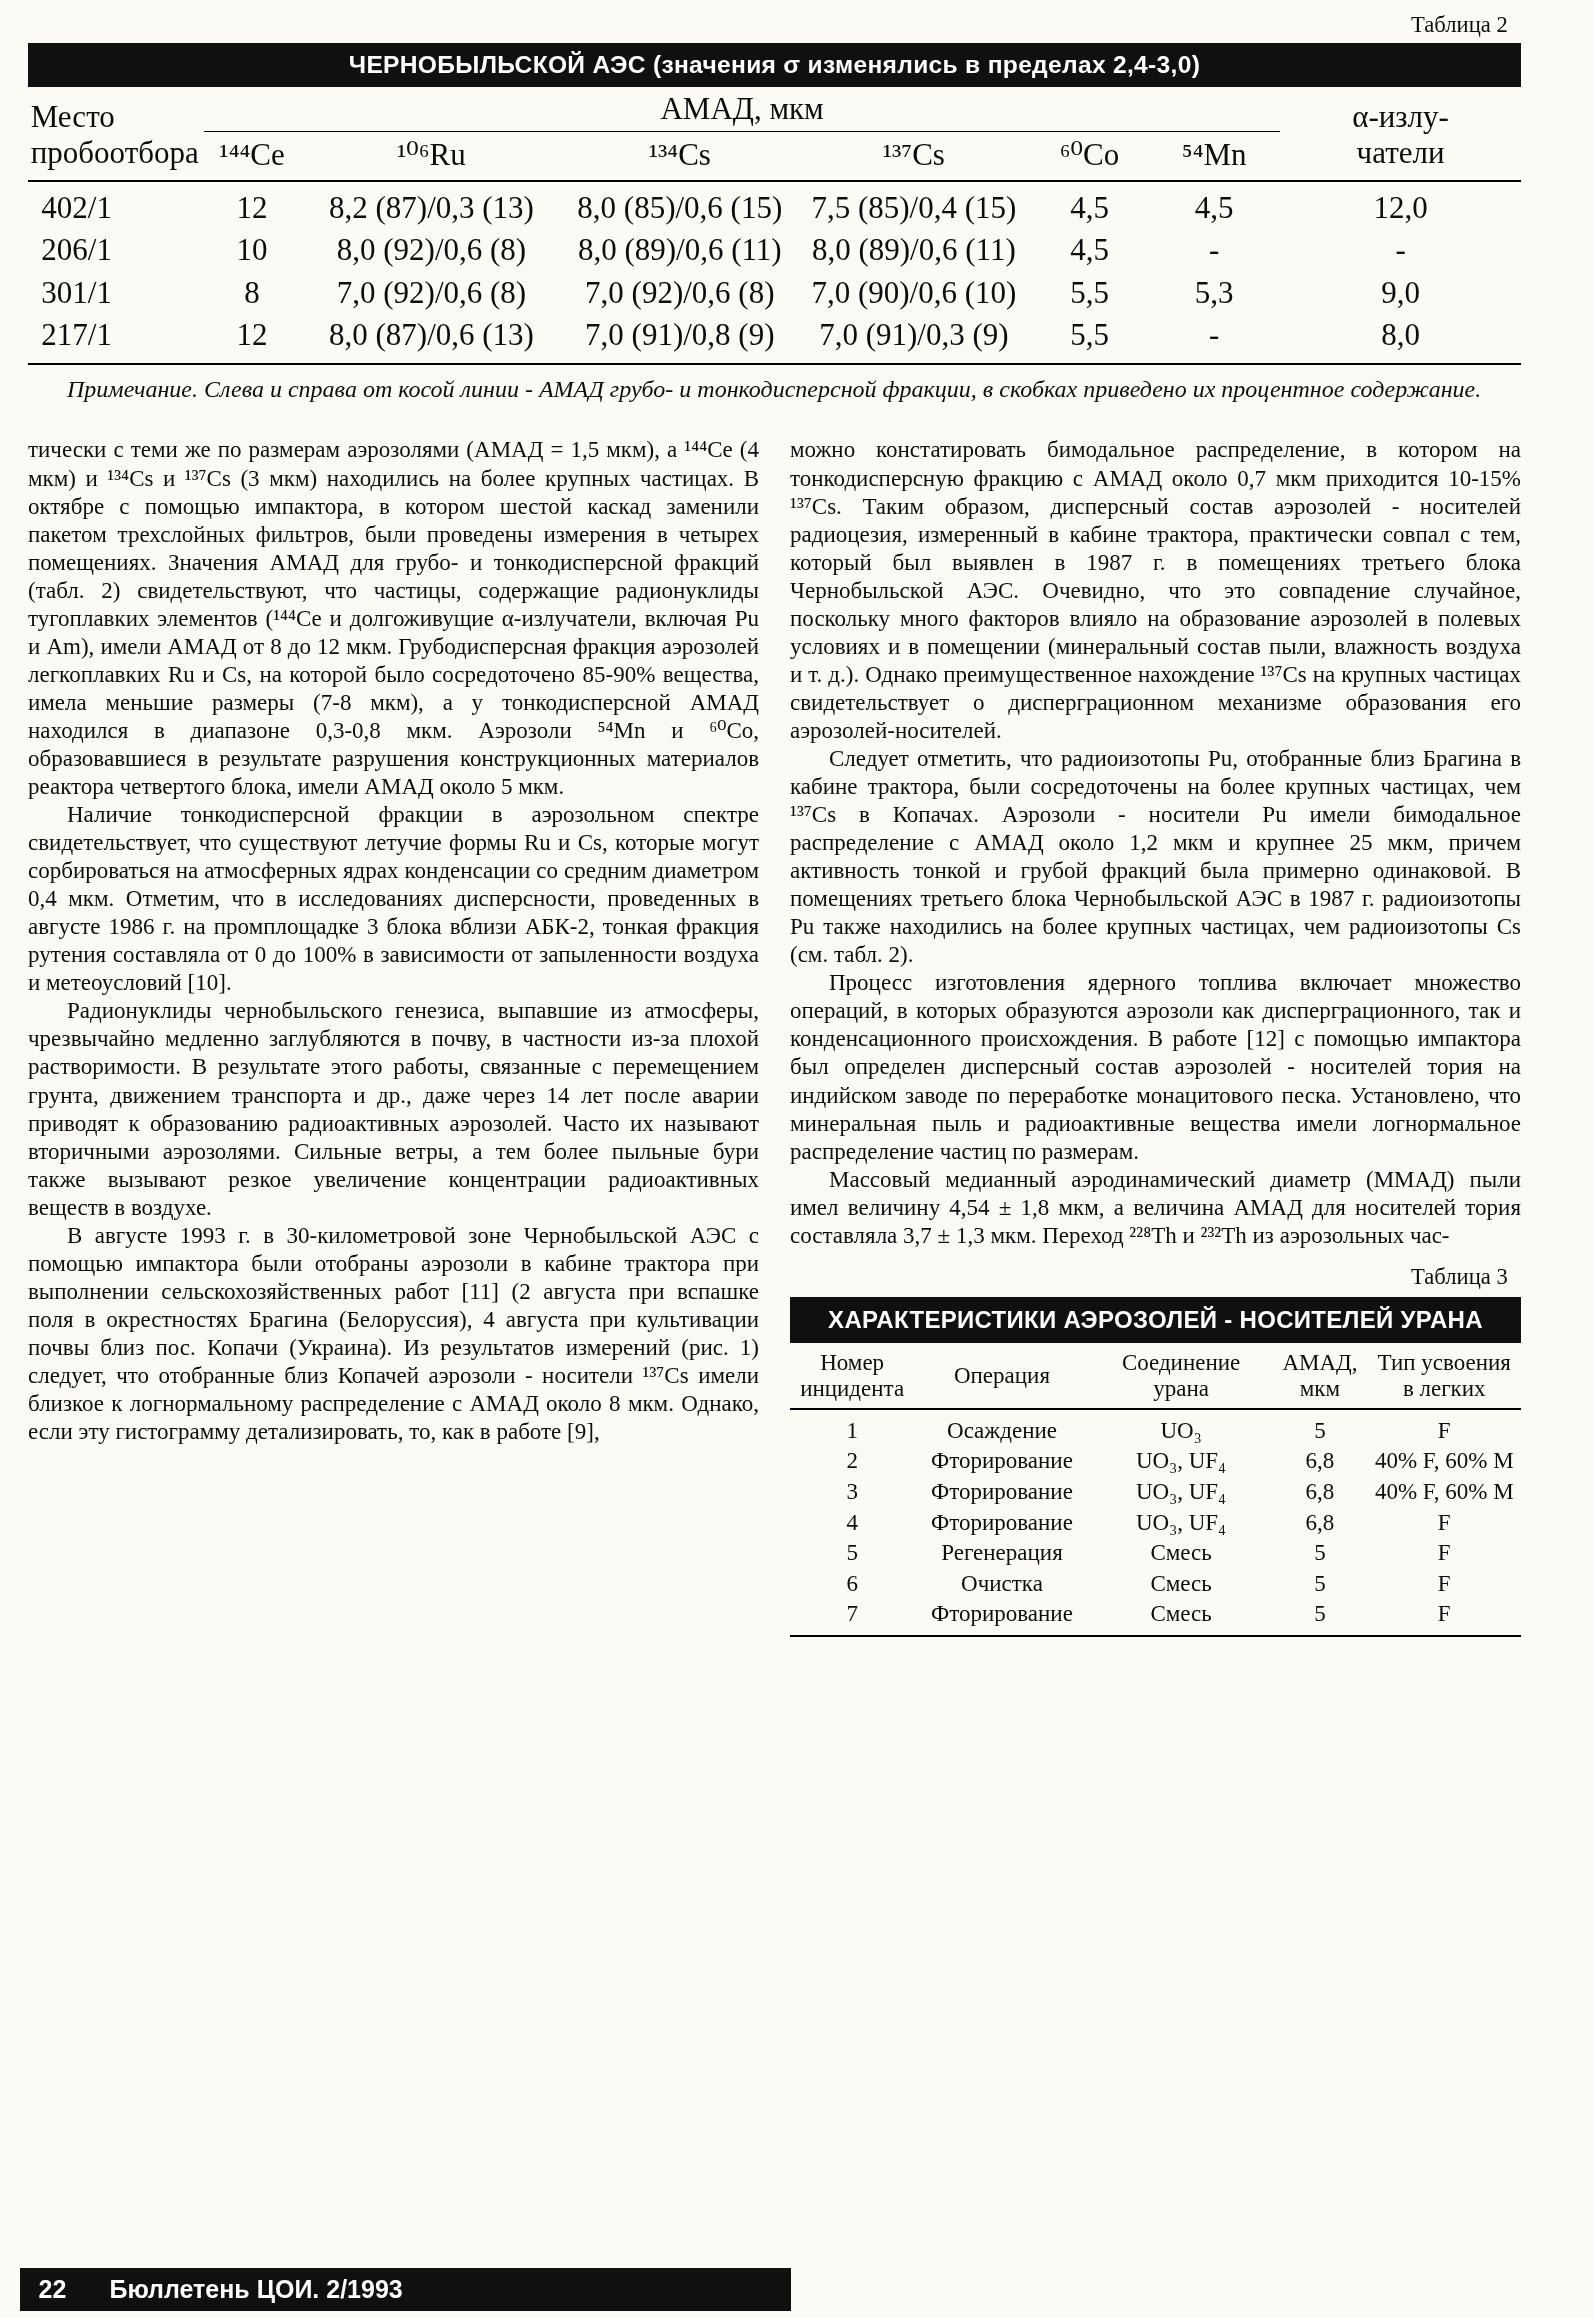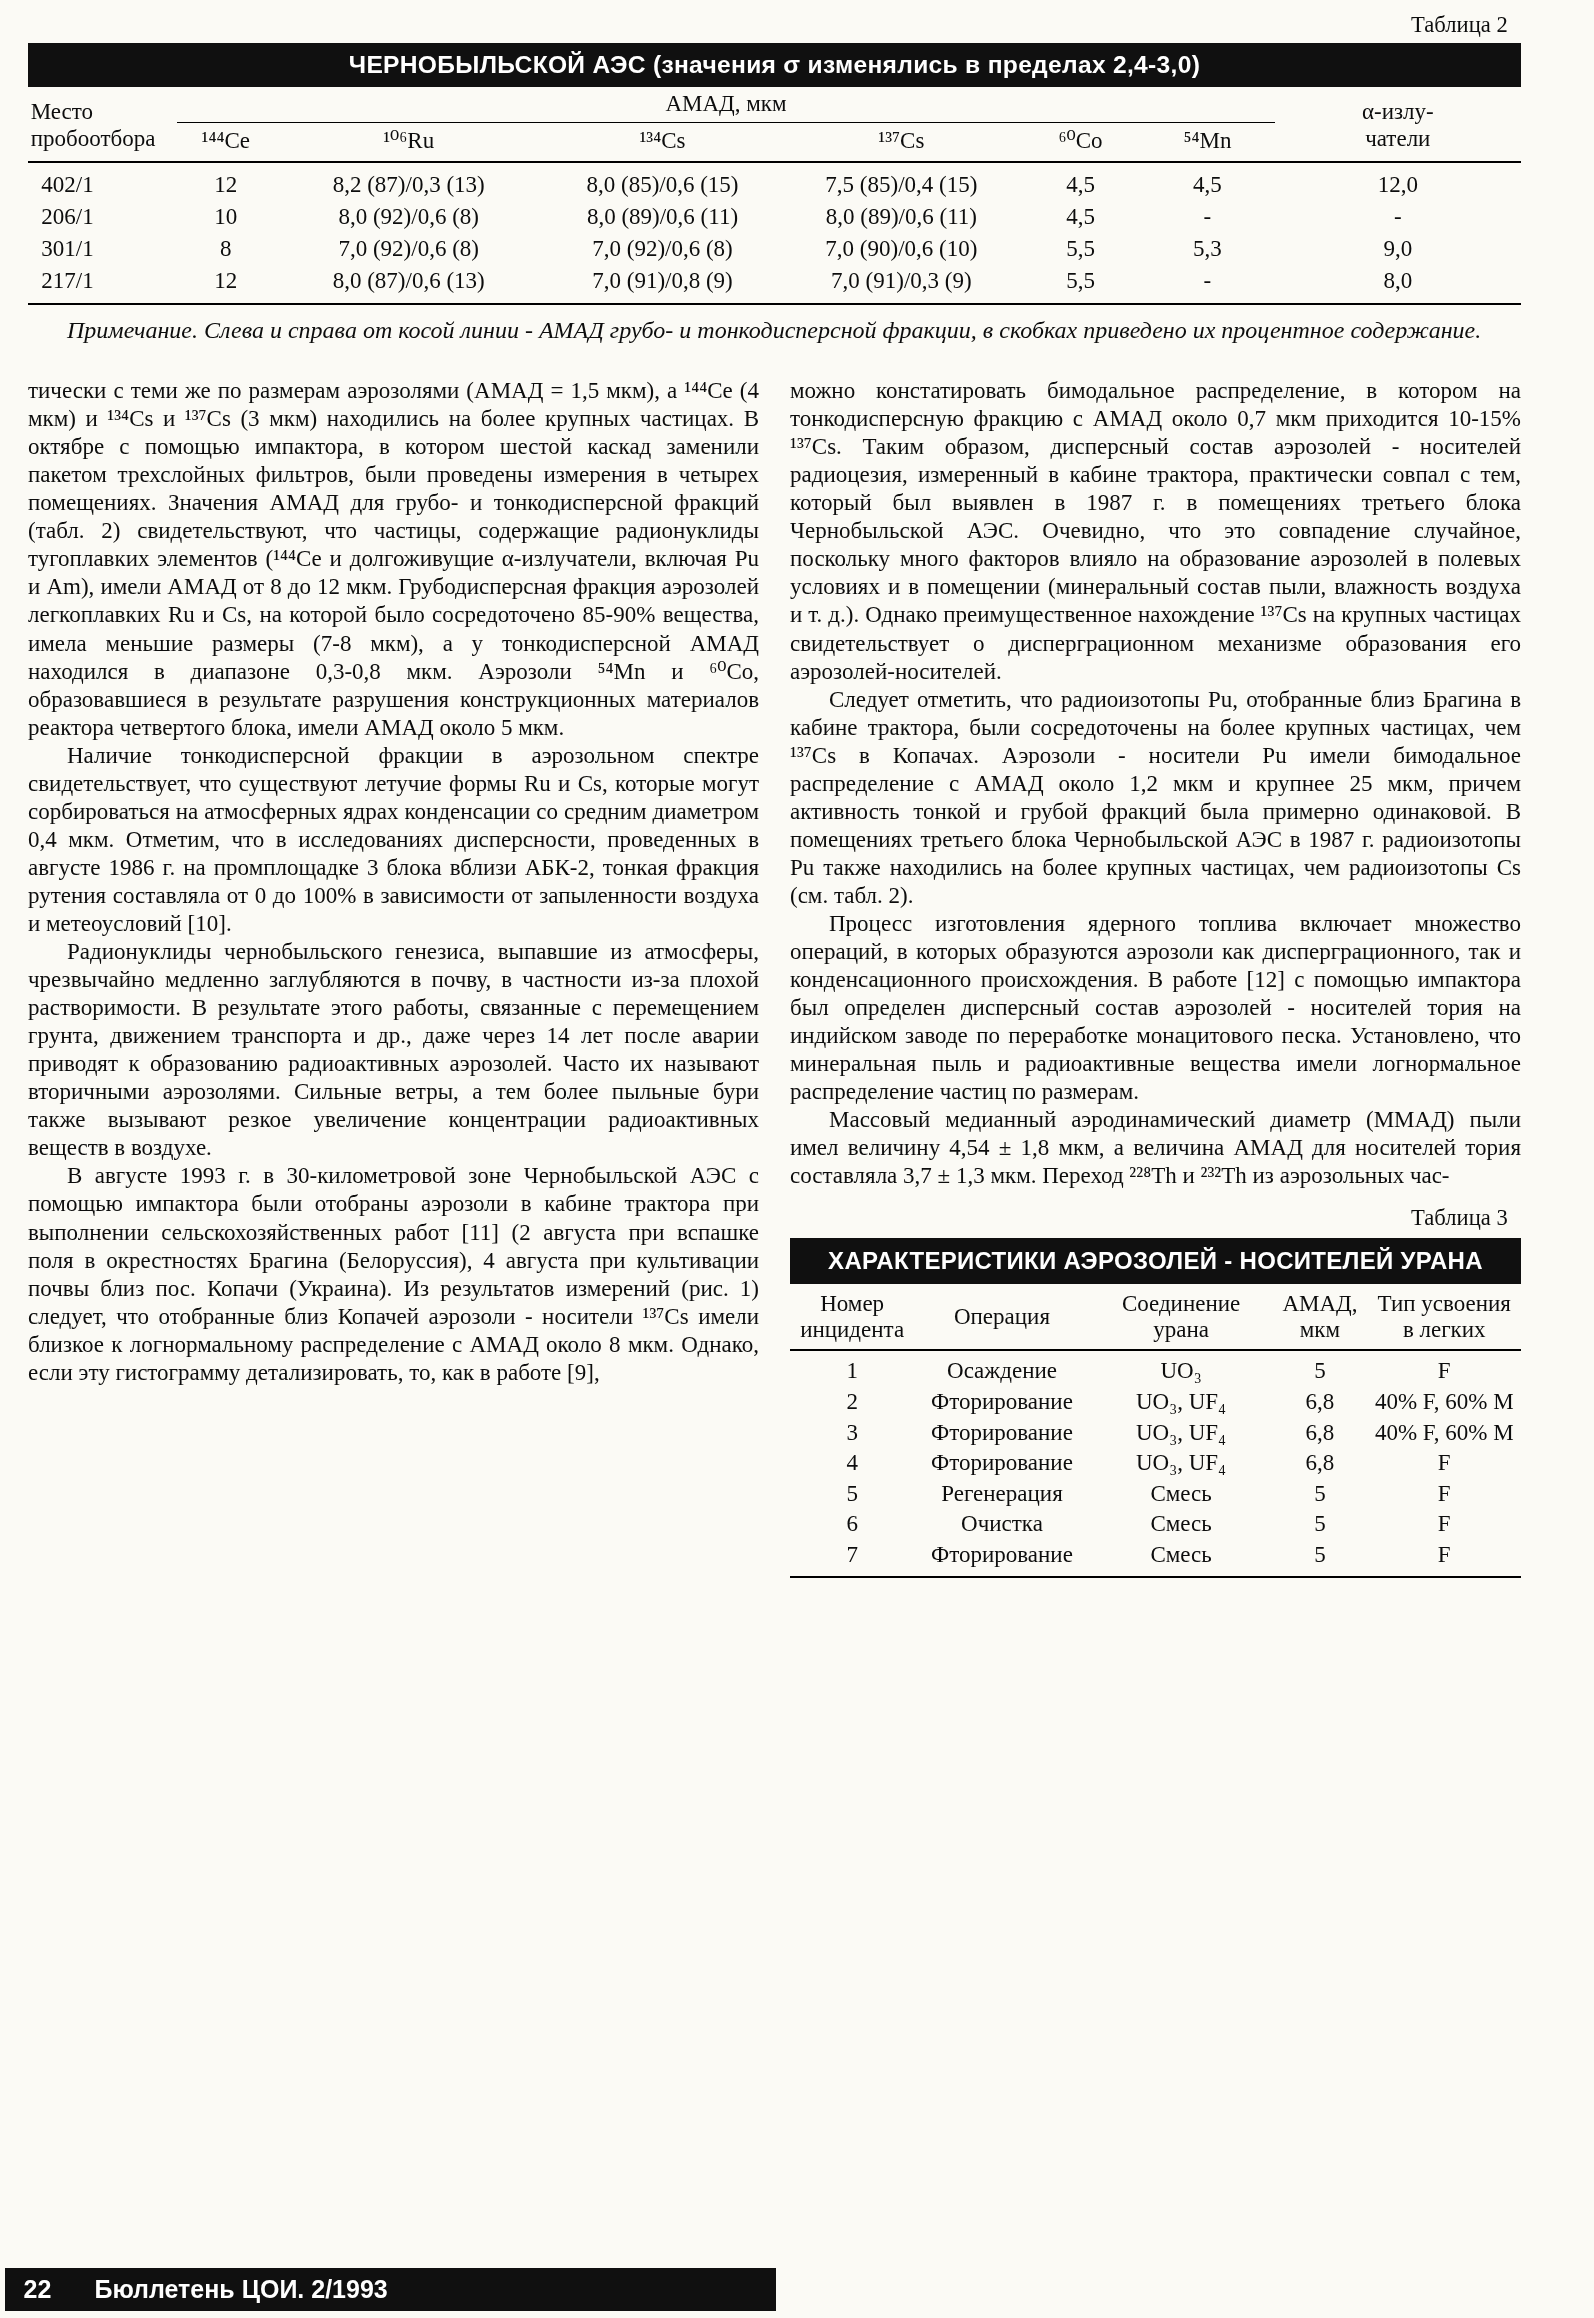--- a/index.html
+++ b/index.html
@@ -28,21 +28,21 @@
     font-family: "Liberation Sans", "DejaVu Sans", sans-serif;
     font-weight: 700;
     font-size: 24.6px;
     line-height: 1.25;
     text-align: center;
     padding: 6.6px 16px;
     letter-spacing: 0.3px;
   }
   
   table.t2 { width: 100%; border-collapse: collapse; margin-top: 2.7px; }
-  .t2 th, .t2 td { font-weight: normal; padding: 1.3px 5.3px; font-size: 23px; }
+  .t2 th, .t2 td { font-weight: normal; padding: 1.3px 5.3px; font-size: 31px; }
   .t2 thead th { vertical-align: middle; line-height: 1.15; }
   .t2 .h-place { text-align: left; border-bottom: 2px solid #000; padding-left: 2.7px; }
   .t2 .h-amad { text-align: center; border-bottom: 1.3px solid #000; padding-bottom: 4px; }
   .t2 .h-alpha { text-align: center; border-bottom: 2px solid #000; }
   .t2 .iso-row th { text-align: center; border-bottom: 2px solid #000; padding: 5.3px 2.7px 6.6px; }
   .t2 tbody td { text-align: center; line-height: 1.28; }
   .t2 tbody td.c-place { text-align: left; padding-left: 13.3px; }
   .t2 tbody tr:first-child td { padding-top: 6.6px; }
   .t2 tbody tr:last-child td { border-bottom: 2.7px solid #000; padding-bottom: 8px; }
   .note {
@@ -64,21 +64,21 @@
   .t3 th {
     font-weight: normal; text-align: center; vertical-align: middle;
     padding: 6.6px 4px 5.3px; border-bottom: 2px solid #000; line-height: 1.15; font-size: 23px;
   }
   .t3 td { text-align: center; padding: 1.3px 4px; font-size: 23px; }
   .t3 tbody tr:first-child td { padding-top: 6.6px; }
   .t3 tbody tr:last-child td { border-bottom: 2px solid #000; padding-bottom: 6.6px; }
   
   .footer {
     position: absolute;
-    left: 5px; bottom: 8px;
+    left: 20px; bottom: 8px;
     width: 771px; height: 43px;
     background: #101010; color: #ffffff;
     font-family: "Liberation Sans", "DejaVu Sans", sans-serif;
     font-weight: 700; font-size: 25px;
     display: flex; align-items: center;
     padding: 0 18.6px; gap: 43px;
   }
 </style>
 </head>
 <body>

